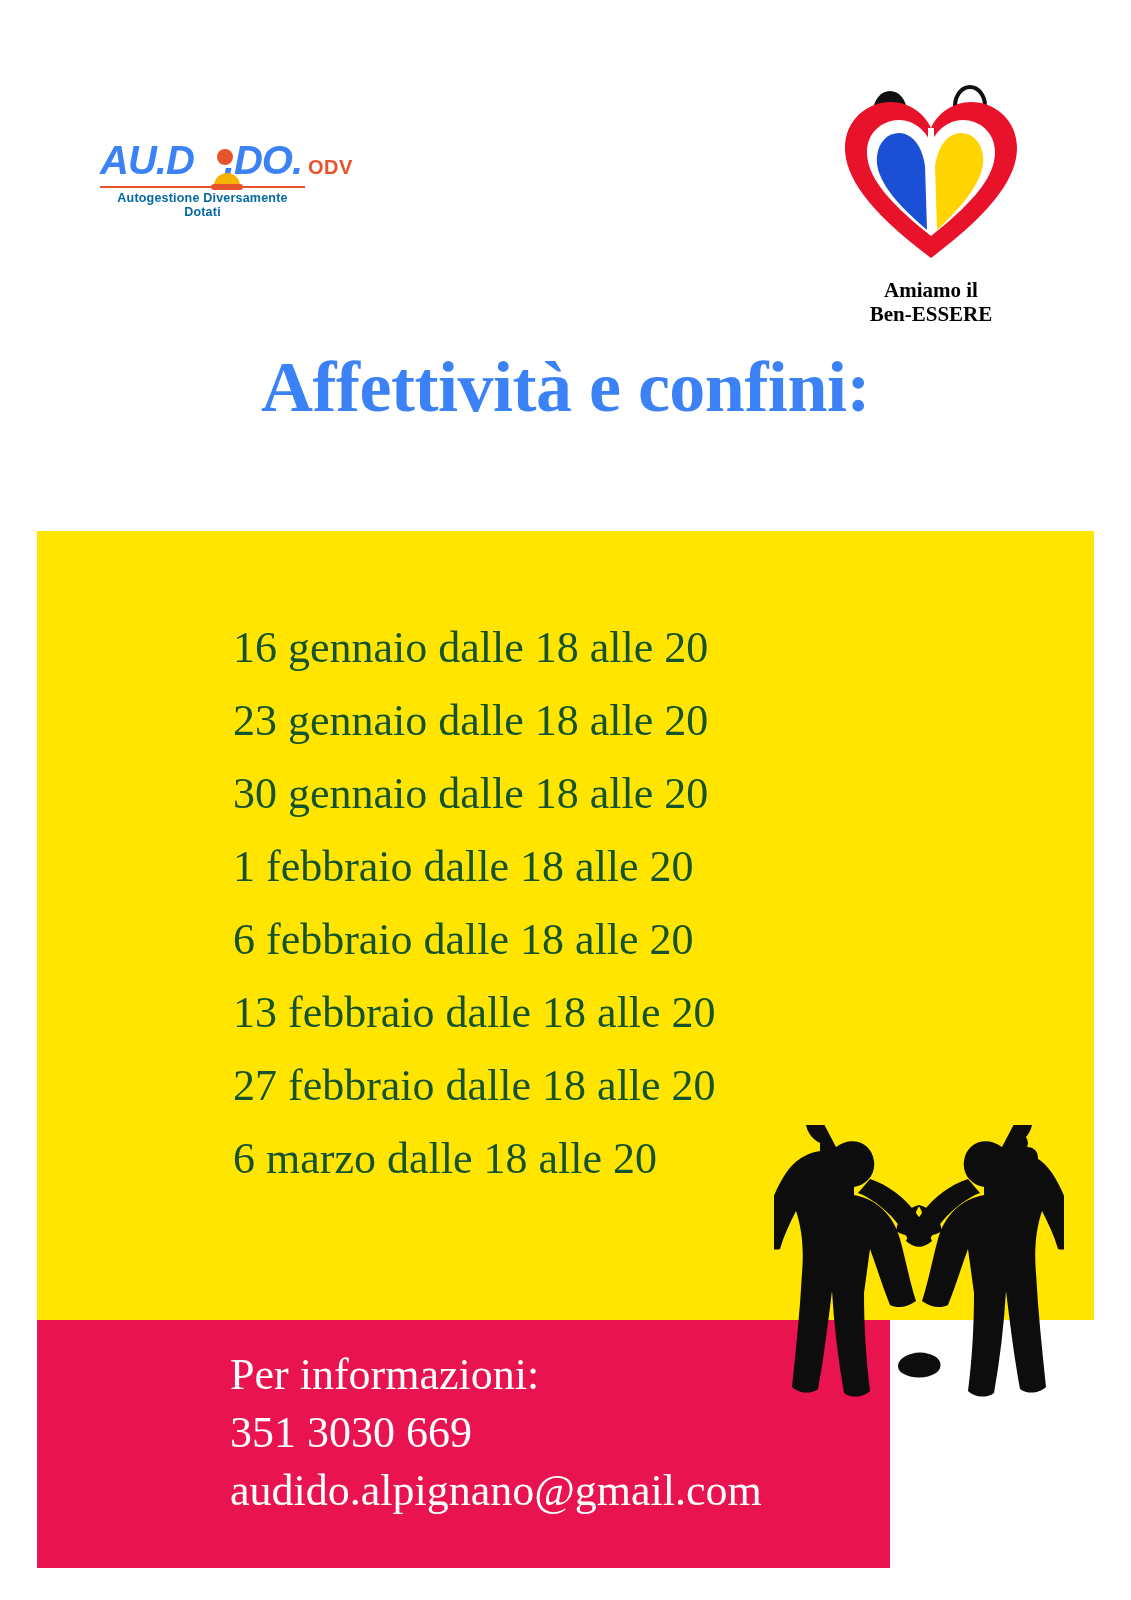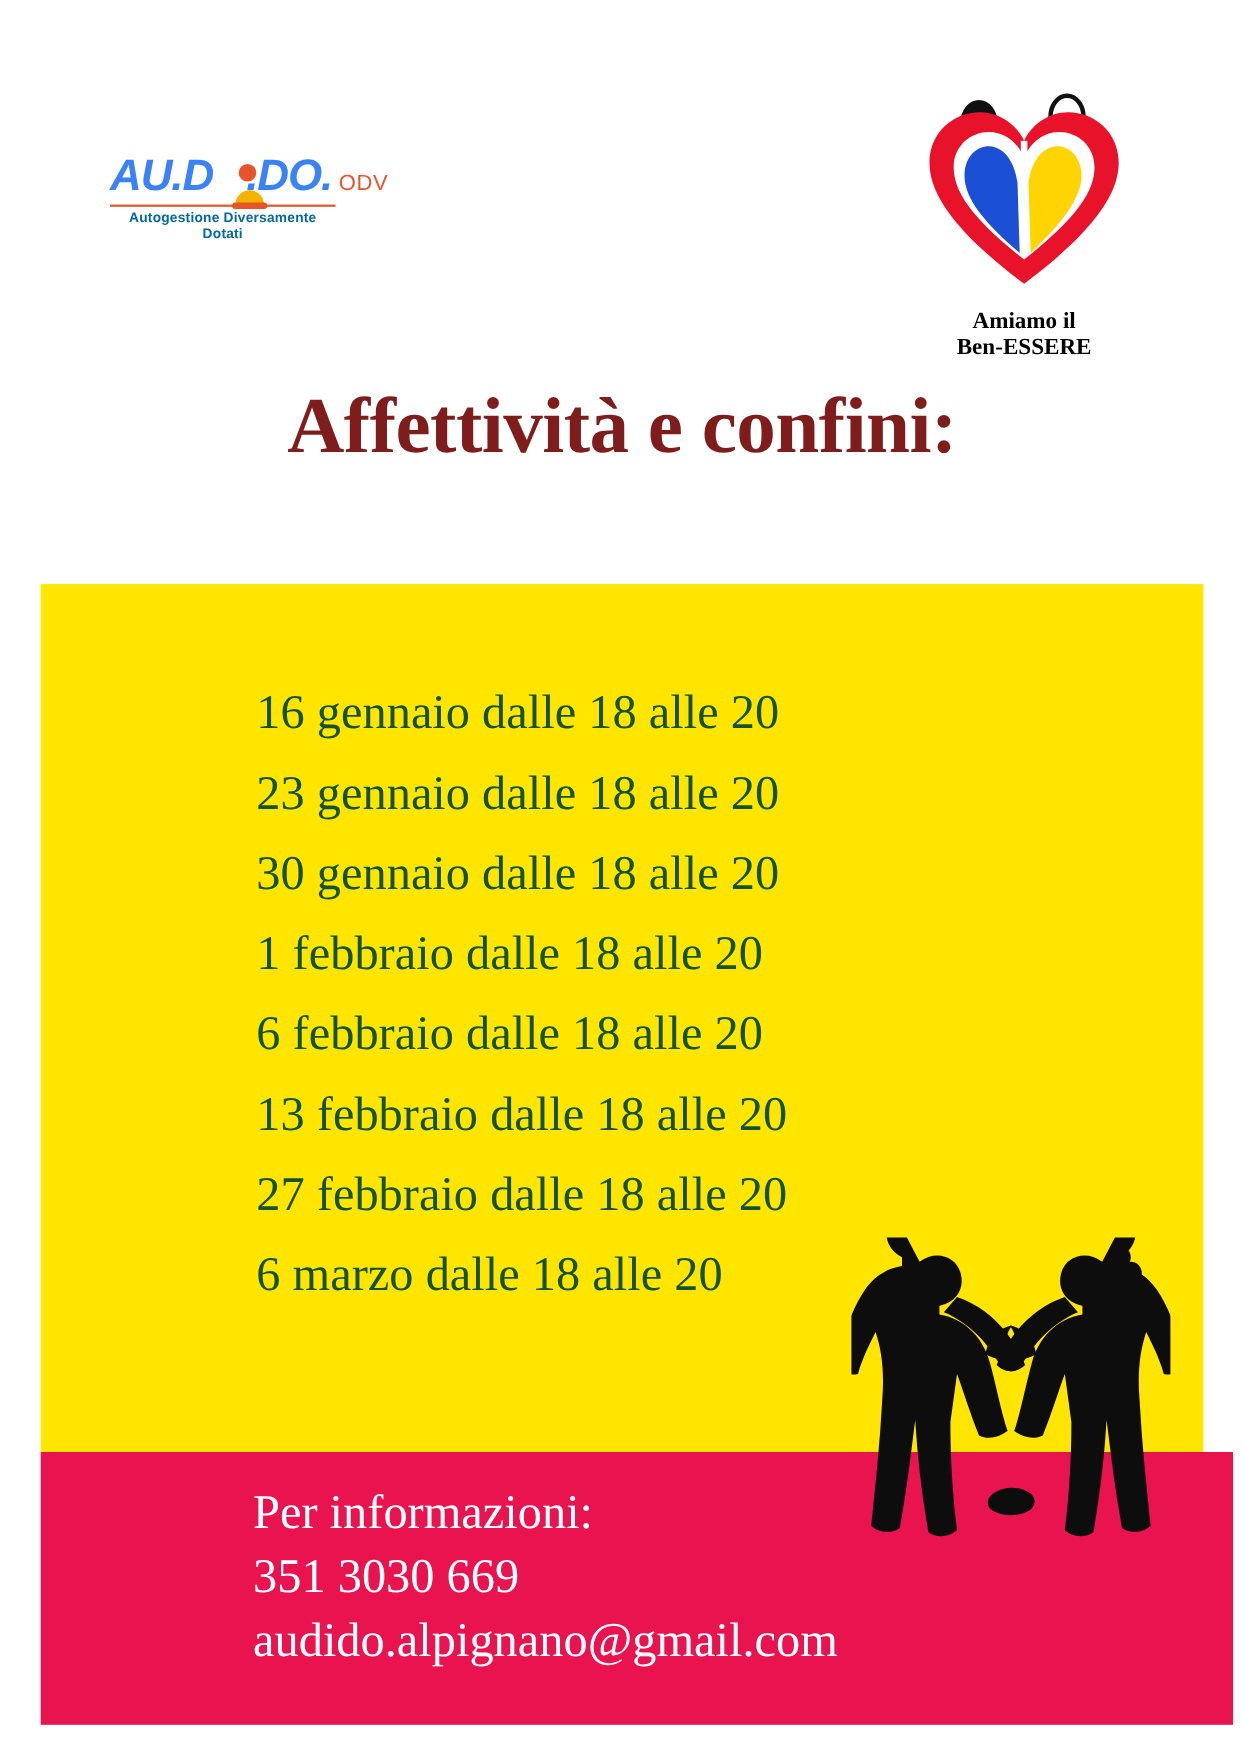--- a/index.html
+++ b/index.html
@@ -35,21 +35,21 @@
     font-weight: bold;
     font-style: italic;
     font-size: 40px;
     color: #3b82f6;
     letter-spacing: -1px;
     white-space: nowrap;
     line-height: 1;
   }
   .logo-left .odv {
     font-family: "Liberation Sans", sans-serif;
-    font-weight: normal;
+    font-weight: bold;
     font-size: 20px;
     color: #e8542a;
     margin-left: 6px;
     letter-spacing: 0.5px;
   }
   .logo-left .tagline {
     font-family: "Liberation Sans", sans-serif;
     font-weight: bold;
     font-size: 12.5px;
     color: #0369a1;
@@ -85,21 +85,21 @@
     margin-top: 4px;
   }
 
   
   .title {
     position: absolute;
     left: 0;
     top: 345px;
     width: 1131px;
     text-align: center;
-    color: #7f1d1d;
+    color: #3b82f6;
     font-family: "Liberation Serif", serif;
     font-weight: bold;
     font-size: 72px;
     line-height: 1.18;
     letter-spacing: -0.5px;
   }
   .title .line {
     display: block;
   }
 
@@ -134,21 +134,21 @@
     width: 290px;
     height: 330px;
     z-index: 5;
   }
 
   
   .band-pink {
     position: absolute;
     left: 37px;
     top: 1320px;
-    width: 1084px;
+    width: 853px;
     height: 248px;
     background: #e8134f;
   }
   .contact {
     position: absolute;
     left: 193px;
     top: 26px;
     color: #ffffff;
     font-family: "Liberation Serif", serif;
     font-size: 44px;

